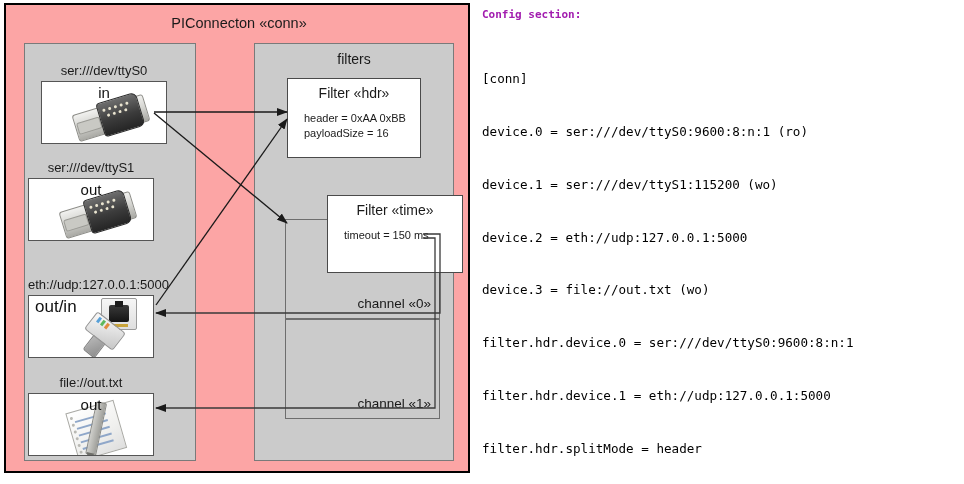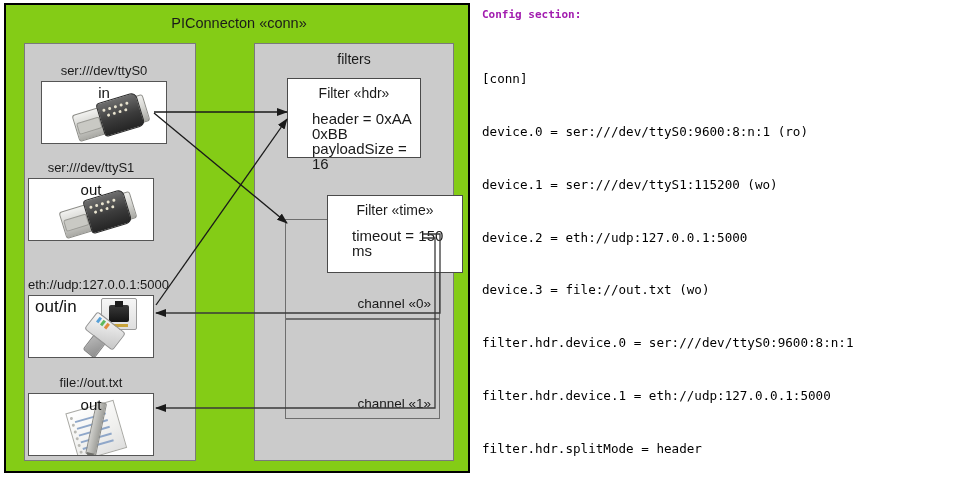--- a/index.html
+++ b/index.html
@@ -16,21 +16,21 @@
     overflow: hidden;
   }
 
   
   #diagram-frame {
     position: absolute;
     left: 4px;
     top: 3px;
     width: 466px;
     height: 470px;
-    background: #84cc16;
+    background: #fca5a5;
     border: 2px solid #000000;
     box-sizing: border-box;
   }
   #diagram-title {
     position: absolute;
     left: 0;
     top: 10px;
     width: 466px;
     text-align: center;
     font-size: 14.5px;
@@ -339,22 +339,22 @@
   #filter-hdr  { left: 281px; top: 73px;  width: 134px; height: 80px; }
   #filter-time { left: 281px; top: 190px; width: 136px; height: 78px; margin-left: 40px; }
   .filter-title {
     text-align: center;
     font-size: 14px;
     color: #1a1a1a;
     margin-top: 6px;
   }
   .filter-props {
     margin-top: 10px;
-    padding-left: 24px;
-    font-size: 15px;
+    padding-left: 16px;
+    font-size: 11px;
     line-height: 15px;
     color: #1a1a1a;
   }
 
   
   #connectors {
     position: absolute;
     left: 0;
     top: 0;
     width: 466px;

